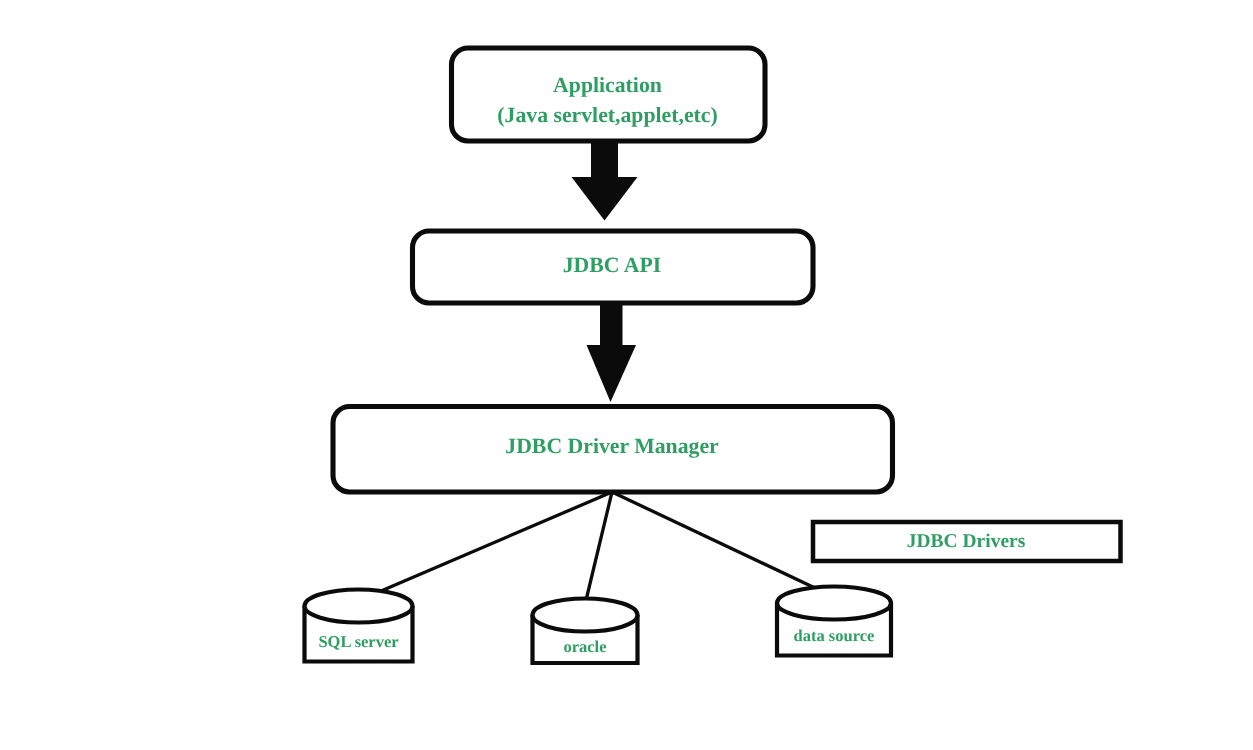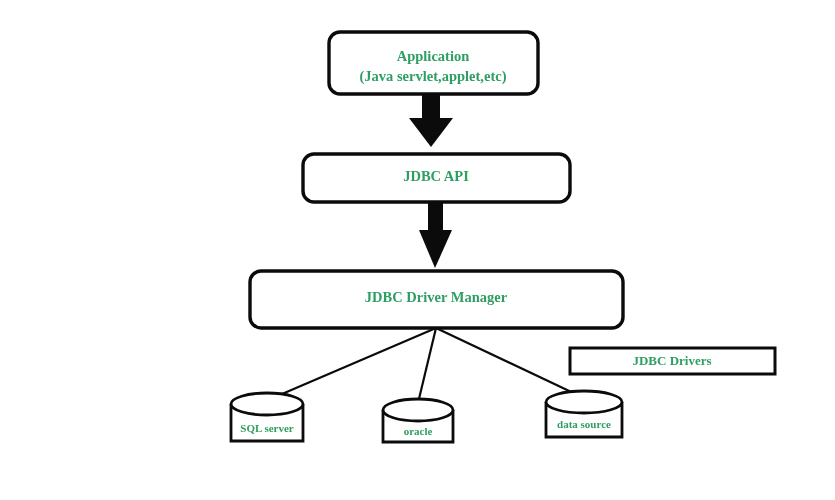--- a/index.html
+++ b/index.html
@@ -11,21 +11,20 @@
     width: 835px;
     height: 500px;
     font-family: "Liberation Serif", "DejaVu Serif", serif;
     overflow: hidden;
   }
   #diagram-root {
     position: relative;
     width: 660px;
     height: 500px;
     background: #ffffff;
-    margin-left: 28px;
   }
   svg#jdbc-svg {
     display: block;
     width: 835px;
     height: 500px;
   }
   .node-box {
     fill: #ffffff;
     stroke: #0b0b0b;
     stroke-width: 3.4;

